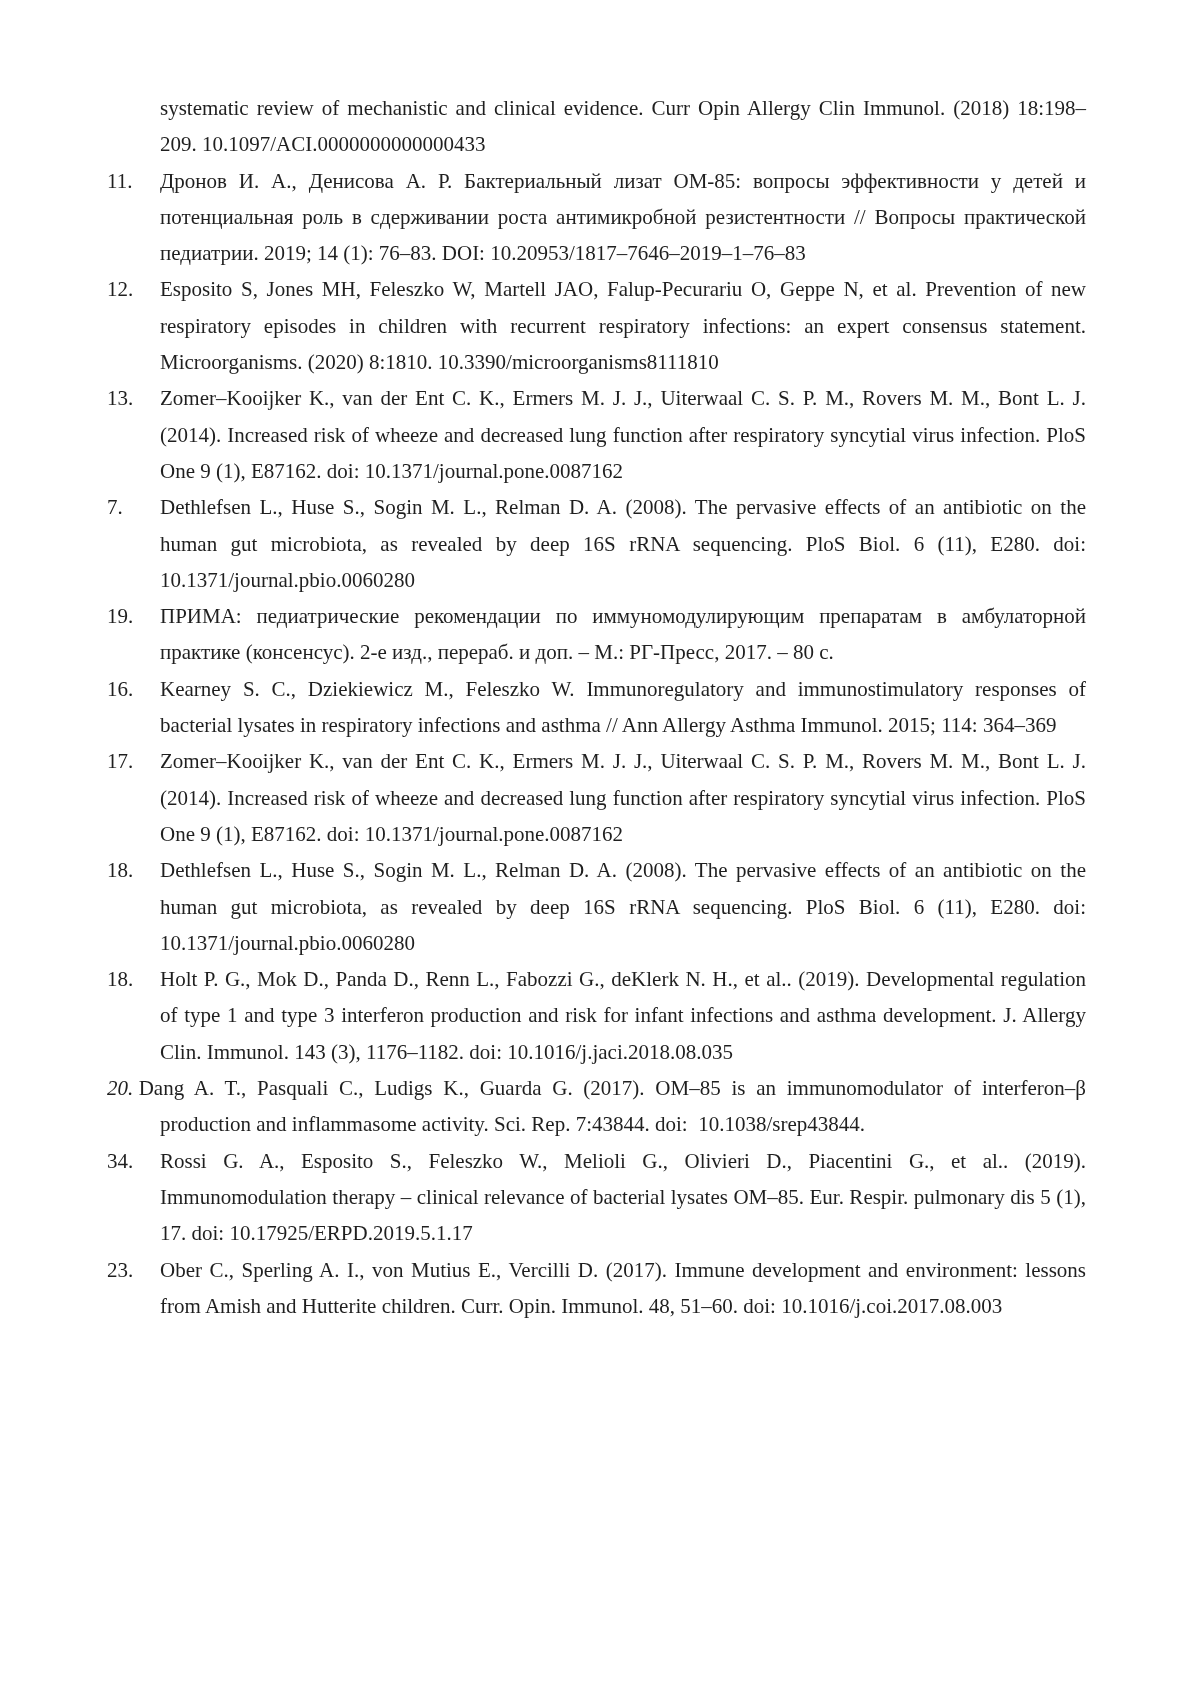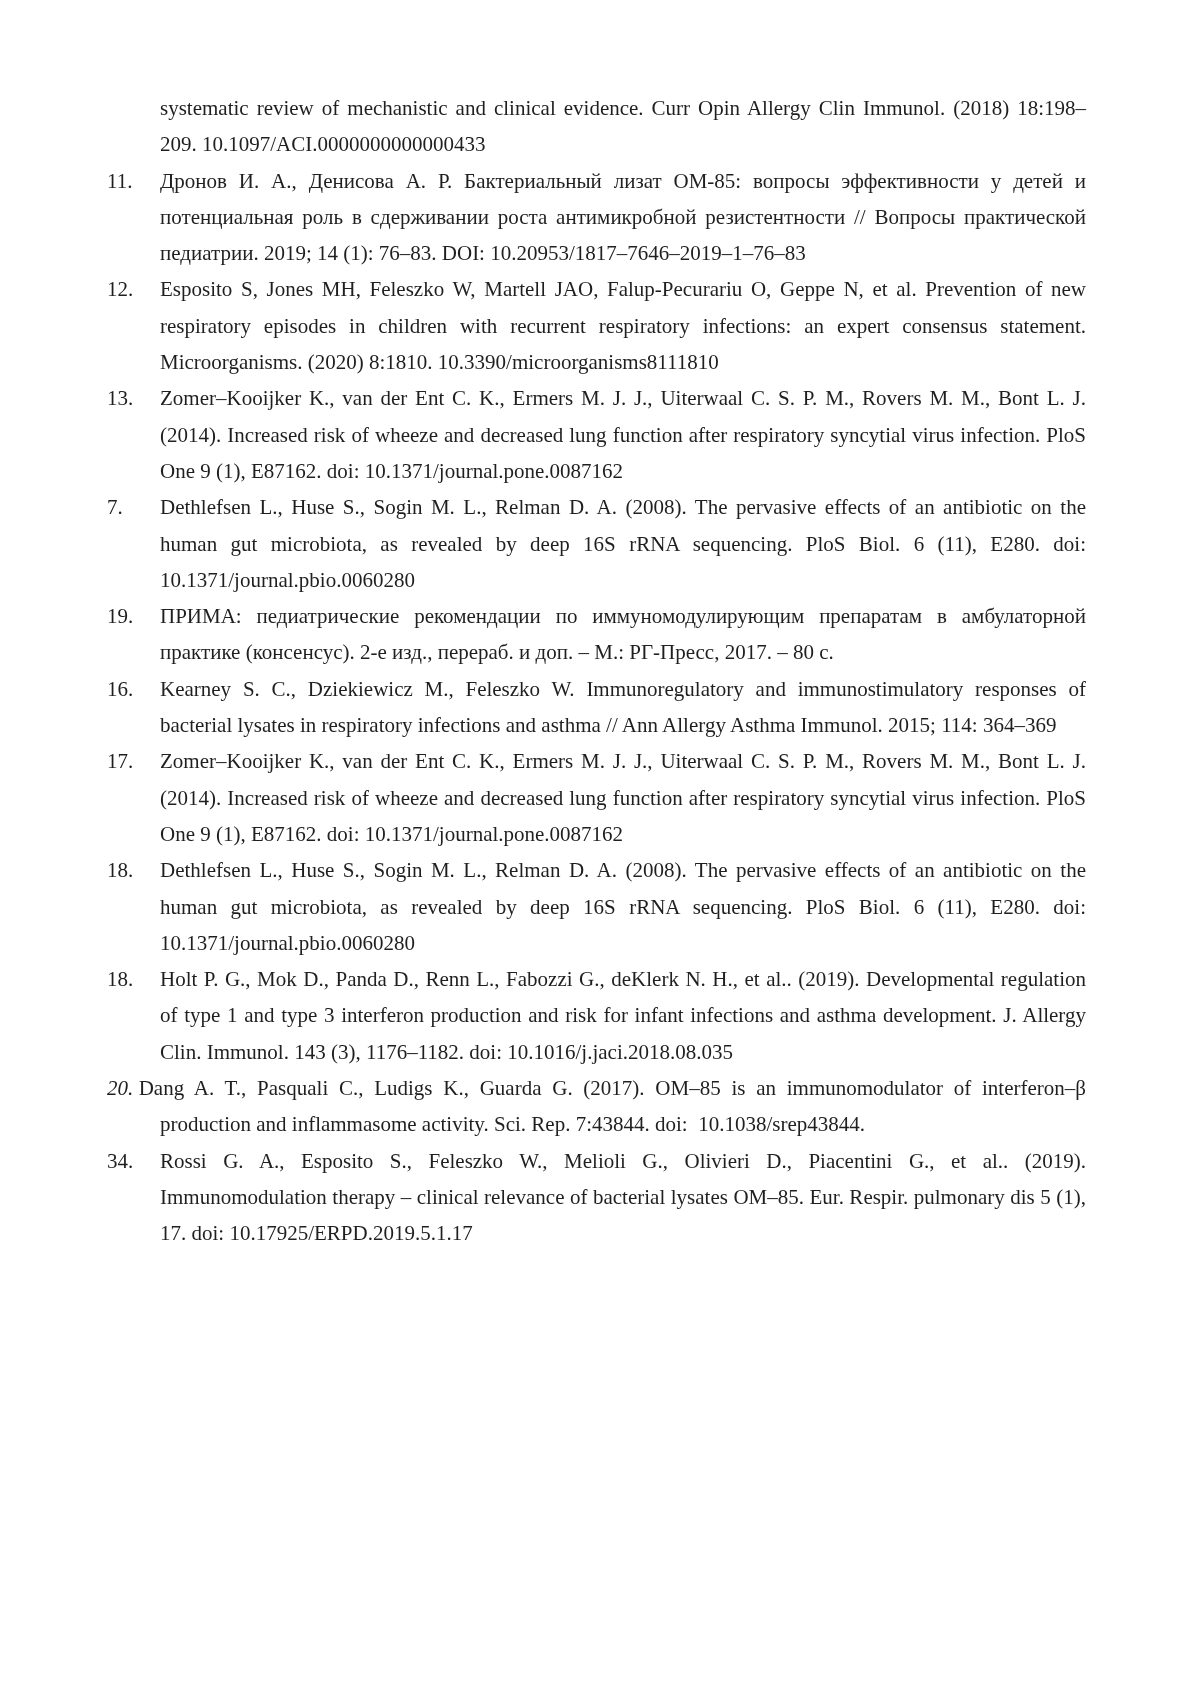--- a/index.html
+++ b/index.html
@@ -71,15 +71,16 @@
 
     <p class="ref"><span class="num">18.</span><span class="ref-text">Dethlefsen L., Huse S., Sogin M. L., Relman D. A. (2008). The pervasive effects of an antibiotic on the human gut microbiota, as revealed by deep 16S rRNA sequencing. PloS Biol. 6 (11), E280. doi: 10.1371/journal.pbio.0060280</span></p>
 
     <p class="ref"><span class="num">18.</span><span class="ref-text">Holt P. G., Mok D., Panda D., Renn L., Fabozzi G., deKlerk N. H., et al.. (2019). Developmental regulation of type 1 and type 3 interferon production and risk for infant infections and asthma development. J. Allergy Clin. Immunol. 143 (3), 1176–1182. doi: 10.1016/j.jaci.2018.08.035</span></p>
 
     <p class="ref ref--run-in"><span class="num">20.</span><span class="ref-text">Dang A. T., Pasquali C., Ludigs K., Guarda G. (2017). OM–85 is an immunomodulator of interferon–β production and inflammasome activity. Sci. Rep. 7:43844. doi:&nbsp; 10.1038/srep43844.</span></p>
 
 
     <p class="ref"><span class="num">34.</span><span class="ref-text">Rossi G. A., Esposito S., Feleszko W., Melioli G., Olivieri D., Piacentini G., et al.. (2019). Immunomodulation therapy – clinical relevance of bacterial lysates OM–85. Eur. Respir. pulmonary dis 5 (1), 17. doi: 10.17925/ERPD.2019.5.1.17</span></p>
 
+    <p class="ref"><span class="num">23.</span><span class="ref-text">Ober C., Sperling A. I., von Mutius E., Vercilli D. (2017). Immune development and environment: lessons from Amish and Hutterite children. Curr. Opin. Immunol. 48, 51–60. doi: 10.1016/j.coi.2017.08.003</span></p>
 
   </div>
 </div>
 
 </body></html>

